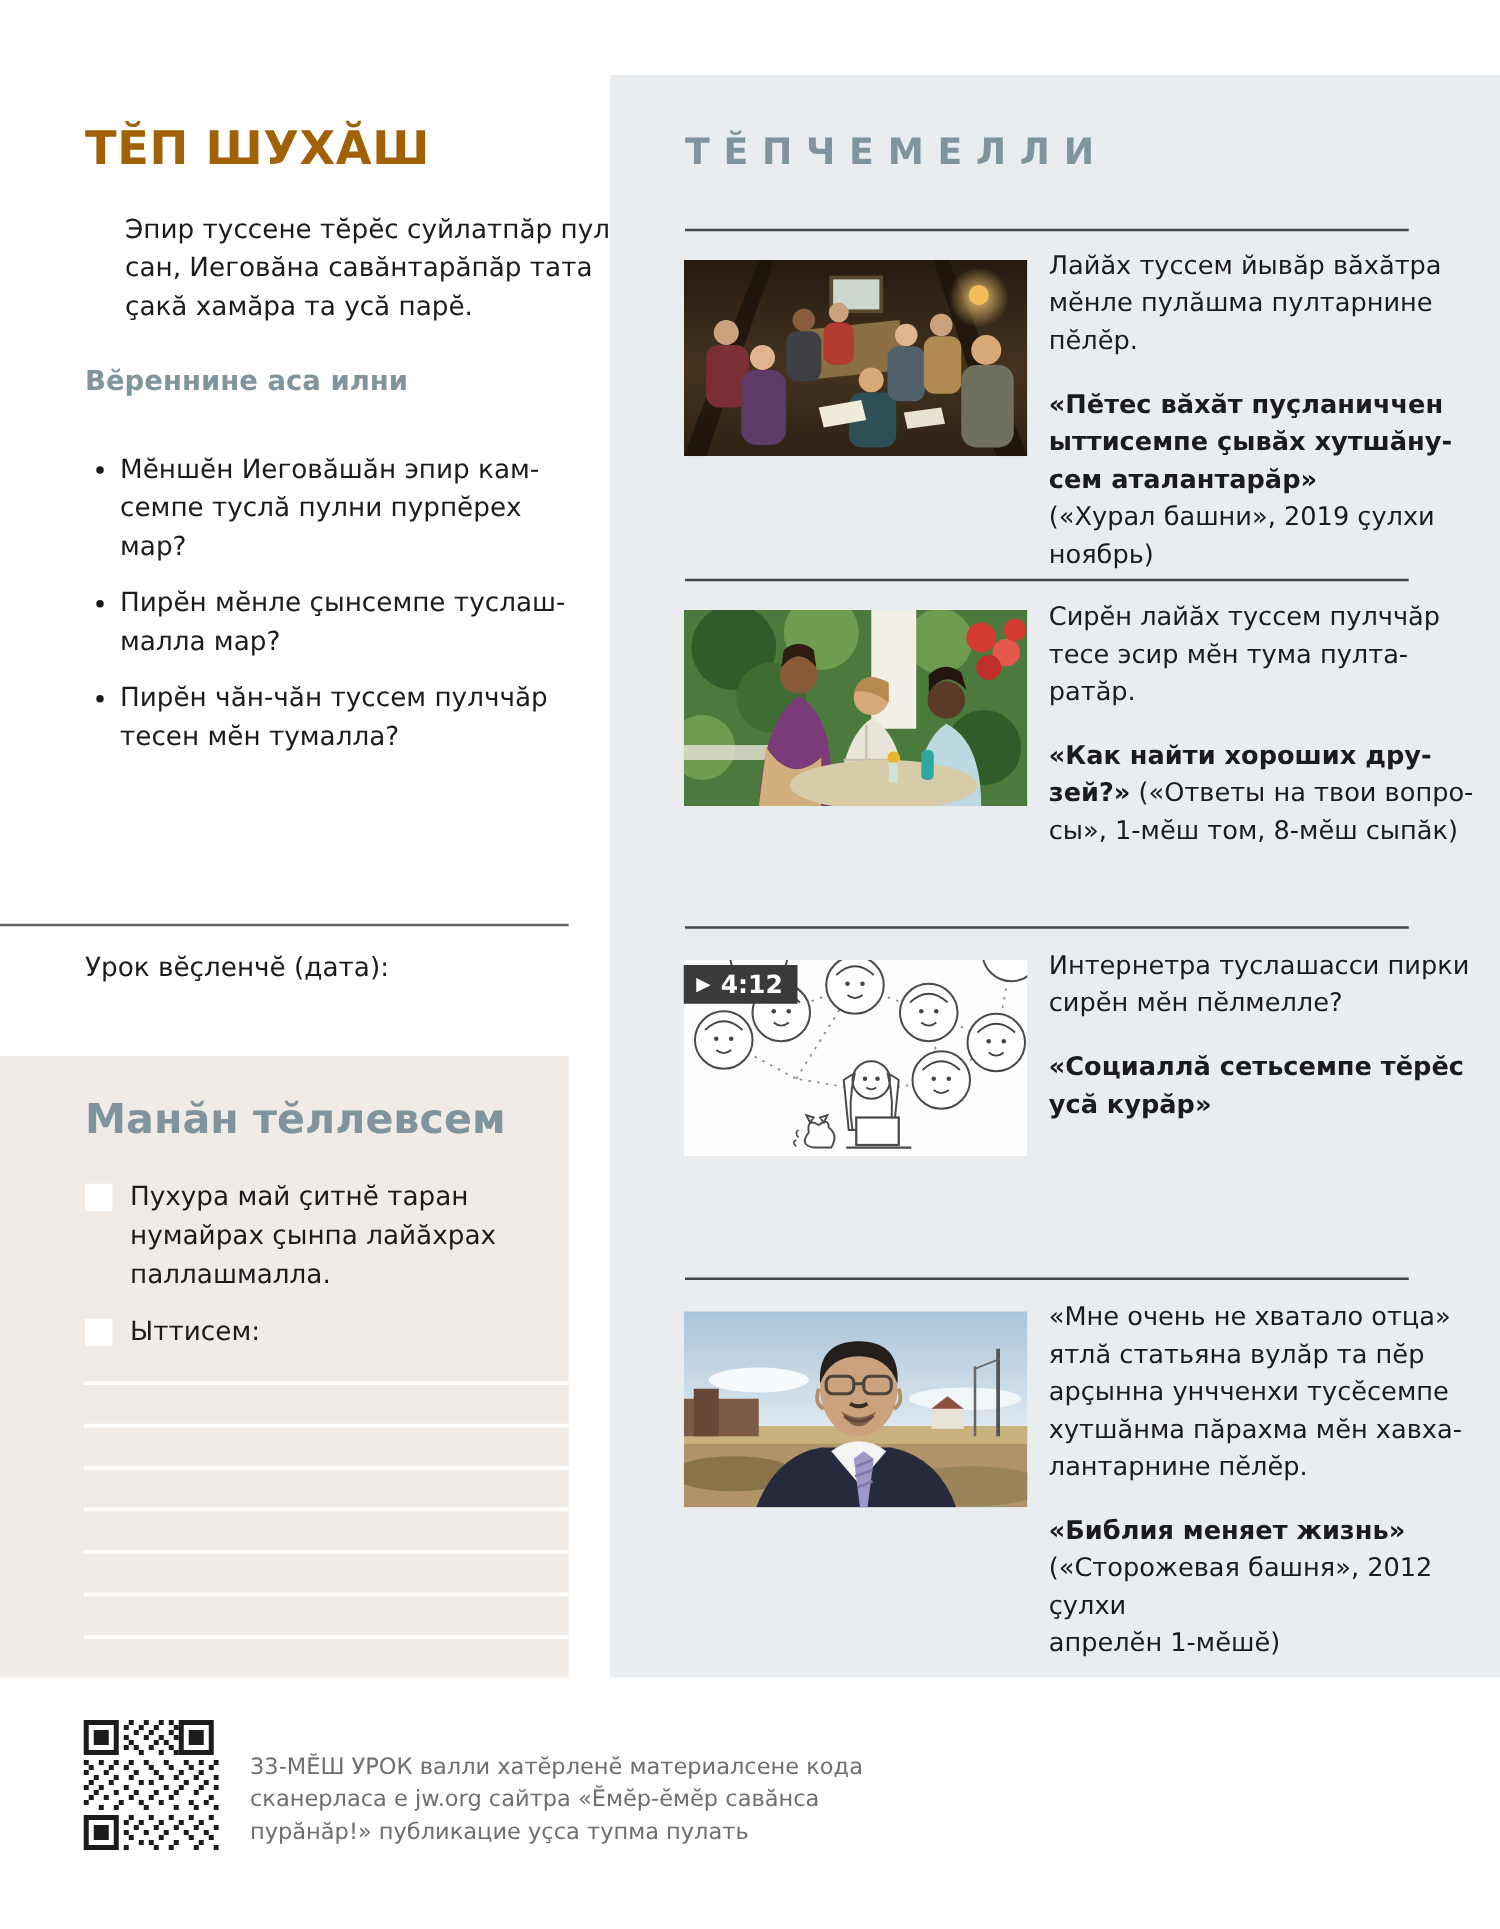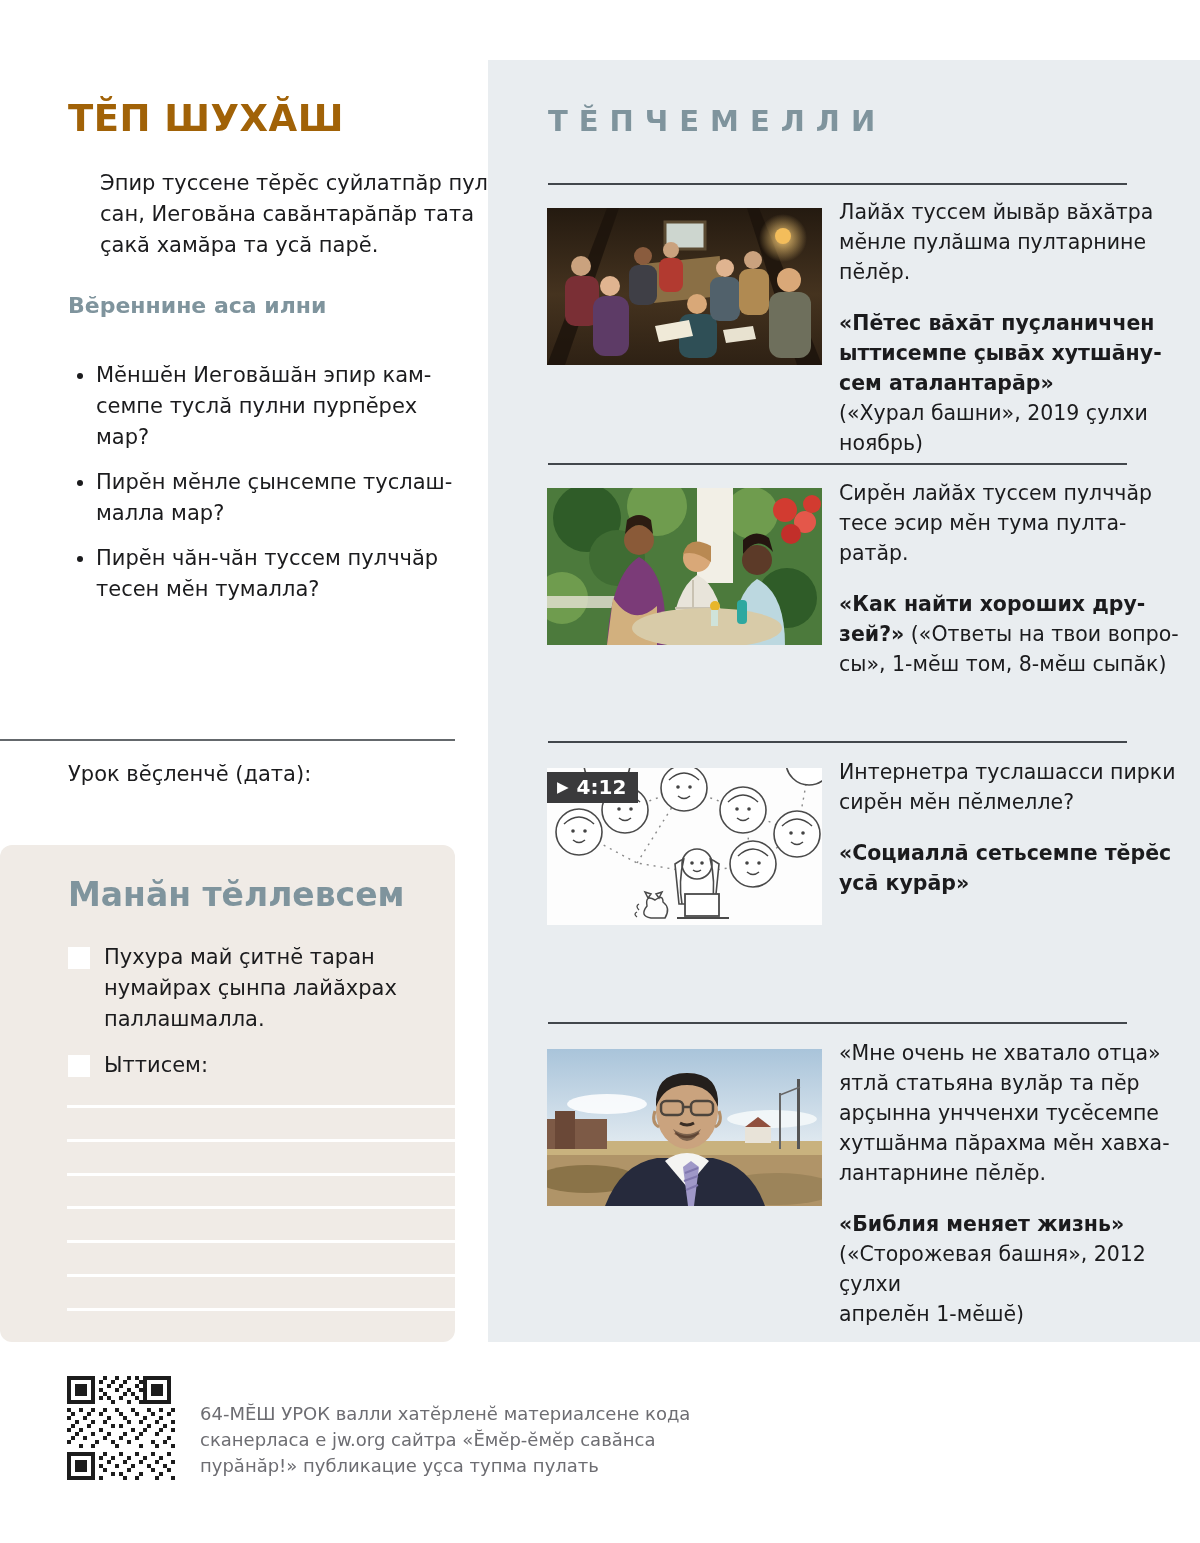--- a/index.html
+++ b/index.html
@@ -12,21 +12,21 @@
   .intro{position:absolute;left:68px;top:168px;width:400px;font-size:21px;
          line-height:31px;white-space:pre-line;margin-left:32px;}
   .h-review{position:absolute;left:68px;top:293px;font-size:22px;font-weight:bold;
             color:#7f949d;white-space:nowrap;}
   .bullets{position:absolute;left:68px;top:360px;width:400px;margin:0;
            padding:0 0 0 28px;font-size:21px;line-height:31px;}
   .bullets li{white-space:pre-line;margin:0 0 14px 0;}
   .divider-left{position:absolute;left:0;top:739px;width:455px;height:2px;background:#64686c;}
   .lesson-label{position:absolute;left:68px;top:762px;font-size:21px;}
 
-  .goals-box{position:absolute;left:0;top:845px;width:455px;height:497px;background:#f0ebe6;border-radius:12px;}
+  .goals-box{position:absolute;left:0;top:845px;width:455px;height:497px;background:#f0ebe6;}
   .h-goals{position:absolute;left:68px;top:30px;font-size:33px;font-weight:bold;
            color:#7f949d;white-space:nowrap;}
   .goal-item{position:absolute;left:68px;display:flex;gap:14px;width:360px;}
   .goal-item.g1{top:97px;}
   .goal-item.g2{top:205px;}
   .checkbox{width:22px;height:22px;background:#ffffff;flex:none;margin-top:5px;}
   .goal-text{font-size:21px;line-height:31px;white-space:pre-line;}
   .write-line{position:absolute;left:67px;width:388px;height:3px;background:#ffffff;}
 
   
@@ -318,17 +318,17 @@
           <rect x="88" y="12" width="12" height="12"></rect>
         <path d="M4 80h28v28H4z"></path>
           <rect x="8" y="84" width="20" height="20" fill="#fff"></rect>
           <rect x="12" y="88" width="12" height="12"></rect>
         <path d="M40 4h4v4h-4zM52 4h4v4h-4zM64 4h4v4h-4zM72 4h4v4h-4zM36 8h4v4h-4zM48 8h4v4h-4zM60 8h4v4h-4zM76 8h4v4h-4zM44 12h4v4h-4zM56 12h4v4h-4zM72 12h4v4h-4zM36 16h4v4h-4zM52 16h4v4h-4zM64 16h4v4h-4zM76 16h4v4h-4zM40 20h4v4h-4zM60 20h4v4h-4zM68 20h4v4h-4zM36 24h4v4h-4zM44 24h4v4h-4zM56 24h4v4h-4zM72 24h4v4h-4zM48 28h4v4h-4zM64 28h4v4h-4zM76 28h4v4h-4z"></path>
         <path d="M4 36h4v4H4zM16 36h4v4h-4zM28 36h4v4h-4zM40 36h4v4h-4zM52 36h4v4h-4zM68 36h4v4h-4zM84 36h4v4h-4zM96 36h4v4h-4zM108 36h4v4h-4zM8 40h4v4H8zM24 40h4v4h-4zM36 40h4v4h-4zM56 40h4v4h-4zM72 40h4v4h-4zM88 40h4v4h-4zM104 40h4v4h-4zM4 44h4v4H4zM20 44h4v4h-4zM44 44h4v4h-4zM60 44h4v4h-4zM80 44h4v4h-4zM96 44h4v4h-4zM12 48h4v4h-4zM28 48h4v4h-4zM40 48h4v4h-4zM64 48h4v4h-4zM76 48h4v4h-4zM92 48h4v4h-4zM108 48h4v4h-4zM8 52h4v4H8zM24 52h4v4h-4zM48 52h4v4h-4zM56 52h4v4h-4zM84 52h4v4h-4zM100 52h4v4h-4zM4 56h4v4H4zM16 56h4v4h-4zM36 56h4v4h-4zM68 56h4v4h-4zM80 56h4v4h-4zM96 56h4v4h-4zM108 56h4v4h-4zM12 60h4v4h-4zM28 60h4v4h-4zM44 60h4v4h-4zM60 60h4v4h-4zM76 60h4v4h-4zM92 60h4v4h-4zM8 64h4v4H8zM20 64h4v4h-4zM40 64h4v4h-4zM56 64h4v4h-4zM72 64h4v4h-4zM104 64h4v4h-4zM4 68h4v4H4zM32 68h4v4h-4zM48 68h4v4h-4zM64 68h4v4h-4zM88 68h4v4h-4zM100 68h4v4h-4zM16 72h4v4h-4zM28 72h4v4h-4zM52 72h4v4h-4zM76 72h4v4h-4zM92 72h4v4h-4zM108 72h4v4h-4z"></path>
         <path d="M40 80h4v4h-4zM56 80h4v4h-4zM72 80h4v4h-4zM88 80h4v4h-4zM104 80h4v4h-4zM36 84h4v4h-4zM48 84h4v4h-4zM64 84h4v4h-4zM80 84h4v4h-4zM96 84h4v4h-4zM44 88h4v4h-4zM60 88h4v4h-4zM76 88h4v4h-4zM92 88h4v4h-4zM108 88h4v4h-4zM36 92h4v4h-4zM52 92h4v4h-4zM68 92h4v4h-4zM84 92h4v4h-4zM100 92h4v4h-4zM40 96h4v4h-4zM64 96h4v4h-4zM88 96h4v4h-4zM104 96h4v4h-4zM48 100h4v4h-4zM56 100h4v4h-4zM76 100h4v4h-4zM96 100h4v4h-4zM36 104h4v4h-4zM60 104h4v4h-4zM72 104h4v4h-4zM92 104h4v4h-4zM108 104h4v4h-4z"></path>
       </g>
     </svg>
   </div>
-  <div class="qr-caption">64-МĔШ УРОК валли хатĕрленĕ материалсене кода
+  <div class="qr-caption">33-МĔШ УРОК валли хатĕрленĕ материалсене кода
 сканерласа е jw.org сайтра «Ĕмĕр-ĕмĕр савăнса
 пурăнăр!» публикацие уçса тупма пулать</div>
 
 </div>
 
 </body></html>

